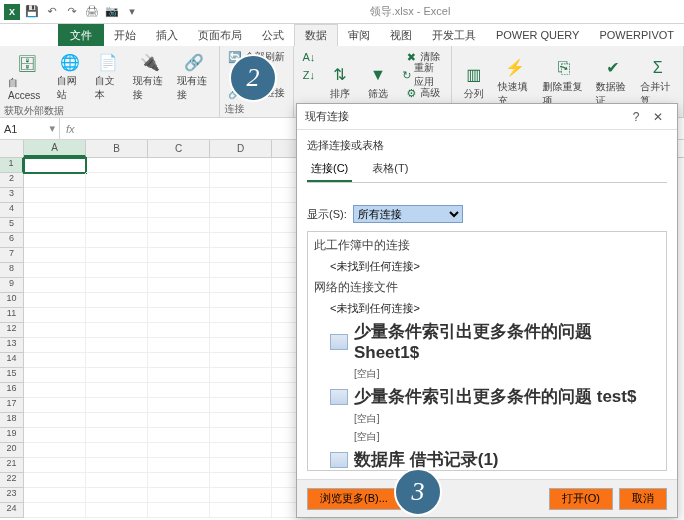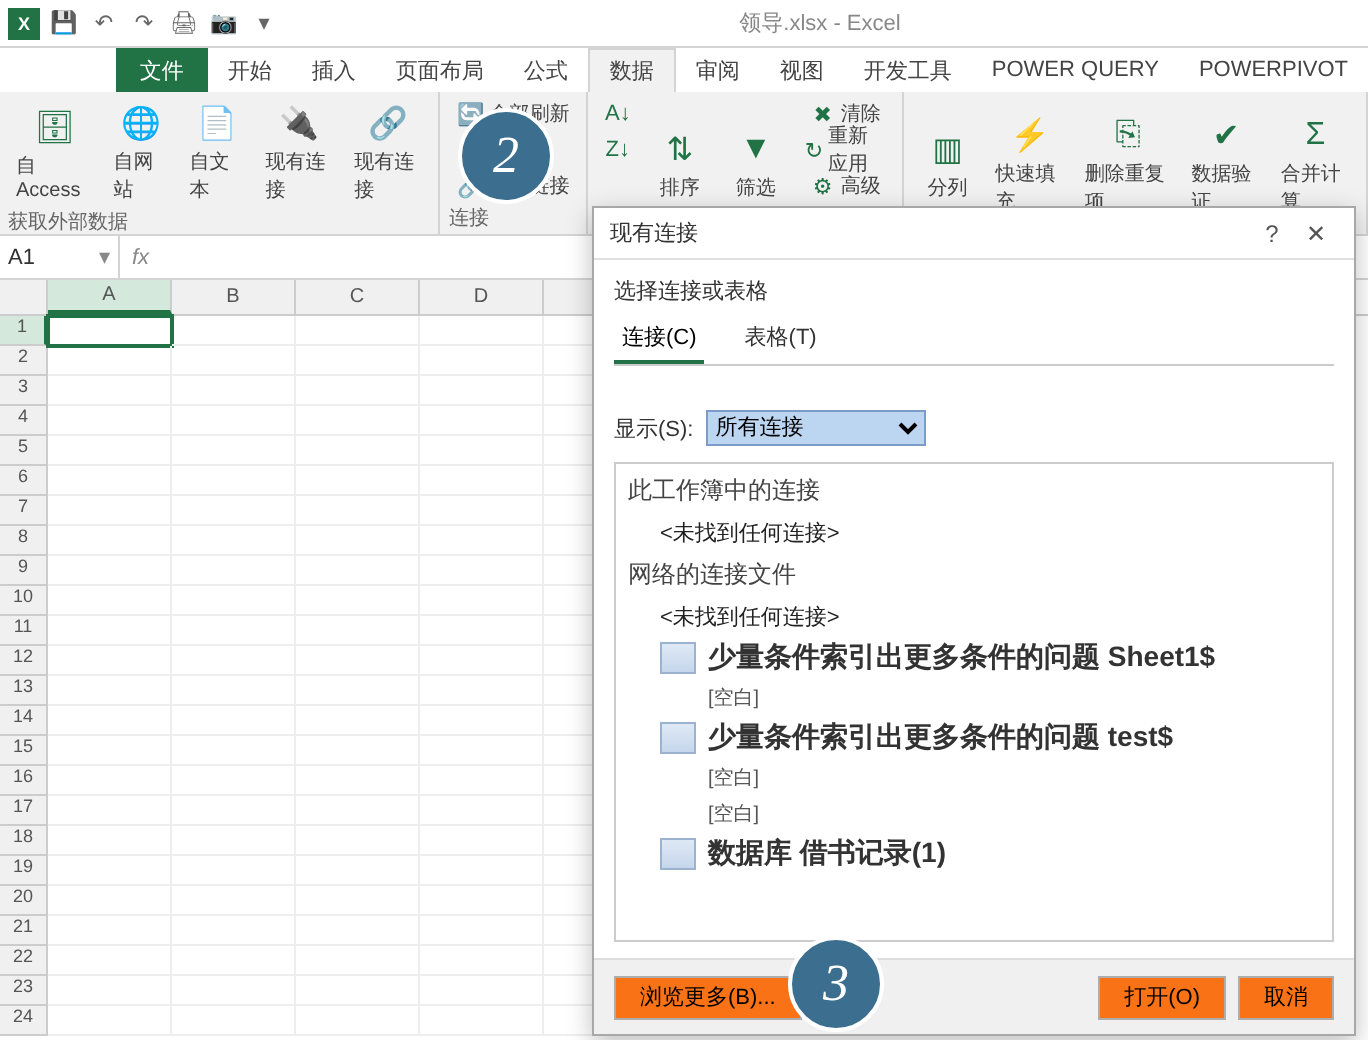--- a/index.html
+++ b/index.html
@@ -58,21 +58,21 @@
 .dlg-body { padding: 8px 10px; flex: 1; display: flex; flex-direction: column; overflow: hidden; }
 .dlg-body .prompt { font-size: 11px; margin-bottom: 6px; }
 .dlg-tabs { display: flex; gap: 16px; margin-bottom: 22px; border-bottom: 1px solid #ccc; }
 .dlg-tab { padding: 2px 4px 4px; font-size: 11px; cursor: pointer; }
 .dlg-tab.active { border-bottom: 2px solid #217346; color: #000; }
 .show-row { display: flex; align-items: center; gap: 6px; margin-bottom: 8px; font-size: 11px; }
 .show-row select { flex: 0 0 110px; font-size: 11px; background: #bcd5f0; border: 1px solid #7a9cc6; height: 18px; }
 .list { flex: 1; border: 1px solid #ccc; overflow-y: auto; padding: 2px; }
 .list-section { font-size: 12px; padding: 3px 4px; color: #444; }
 .list-sub { font-size: 11px; padding: 2px 4px 2px 20px; color: #222; }
-.list-item { display: flex; align-items: center; gap: 6px; padding: 2px 4px 2px 20px; font-size: 14px; cursor: pointer; }
+.list-item { display: flex; align-items: center; gap: 6px; padding: 2px 4px 2px 20px; font-size: 17px; cursor: pointer; }
 .list-item .li-ico { width: 18px; height: 16px; background: linear-gradient(#dfe9f5,#c5d6ec); border: 1px solid #9bb3d0; }
 .list-item .txt { font-weight: bold; }
 .list-item.sub { padding-left: 44px; font-weight: normal; color: #555; font-size:10px; }
 .dlg-footer { height: 38px; display: flex; align-items: center; padding: 0 10px; gap: 6px; background: #f0f0f0; border-top: 1px solid #ddd; }
 .dlg-footer .spacer { flex: 1; }
 .dbtn { height: 22px; padding: 0 12px; border: 1px solid #adadad; background: #f97316; cursor: pointer; font-size: 11px; }
 
 
 .callout { position: absolute; width: 48px; height: 48px; border-radius: 50%; background: #3b6e8f; color: #fff; display: flex; align-items: center; justify-content: center; font-size: 26px; font-style: italic; font-family: Georgia, serif; border: 2px solid #fff; z-index: 50; }
 </style>

